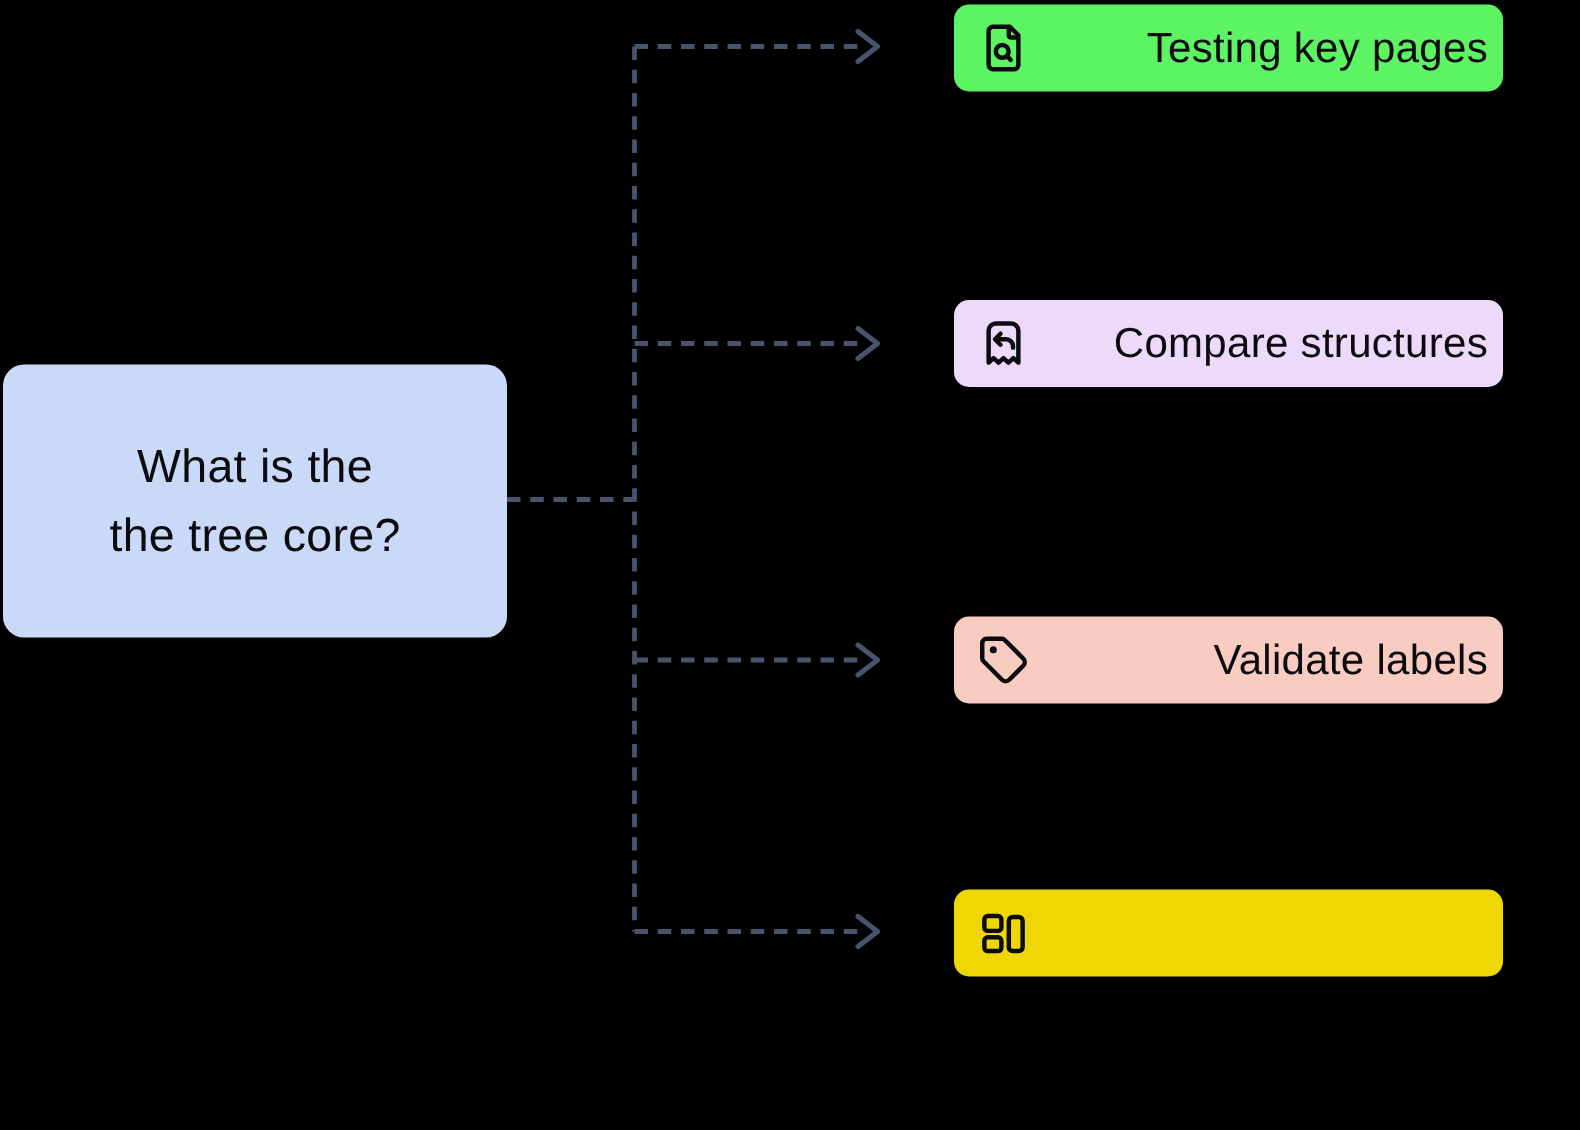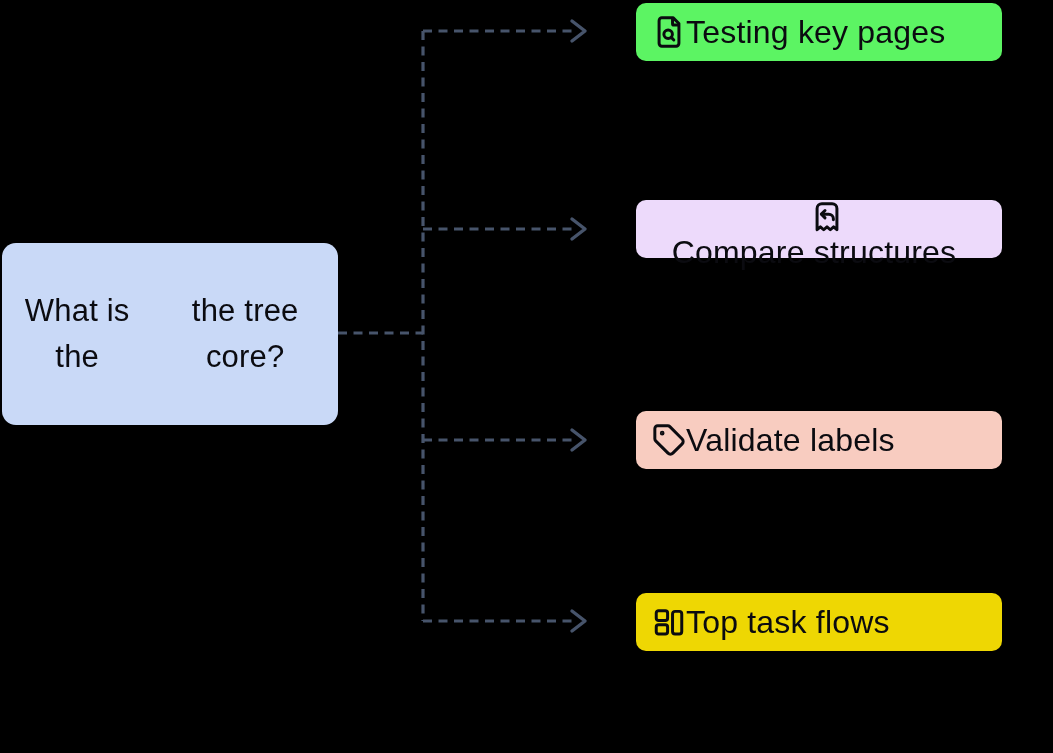--- a/index.html
+++ b/index.html
@@ -33,23 +33,24 @@
     stroke-linecap: round;
     stroke-linejoin: round;
   }
   .qbox {
     position: absolute;
     left: 2px; top: 243px;
     width: 336px; height: 182px;
     border-radius: 14px;
     background: #C9D9F7;
     display: flex;
+    flex-direction: column;
     align-items: center;
     justify-content: center;
-    text-align: center;
+    text-align: right;
     color: #0B0B10;
     font-size: 31px;
     line-height: 46px;
     font-weight: 500;
     letter-spacing: 0.2px;
   }
   .option {
     position: absolute;
     left: 636px;
     width: 366px; height: 58px;
@@ -69,22 +70,22 @@
   .option .icon svg {
     width: 34px; height: 34px;
     stroke: #0B0B10;
     fill: none;
     stroke-width: 2.1;
     stroke-linecap: round;
     stroke-linejoin: round;
   }
   .option .label {
     flex: 1 1 auto;
-    text-align: left;
-    font-size: 32px;
+    text-align: right;
+    font-size: 28px;
     font-weight: 500;
     letter-spacing: 0.2px;
     padding-right: 10px;
     white-space: nowrap;
   }
   .opt-1 { top: 3px;   }
   .opt-2 { top: 200px; }
   .opt-3 { top: 411px; }
   .opt-4 { top: 593px; }
 </style>
@@ -120,21 +121,21 @@
       <svg viewBox="0 0 24 24">
         <path d="M15 2H7a2 2 0 0 0-2 2v16a2 2 0 0 0 2 2h10a2 2 0 0 0 2-2V6z"></path>
         <path d="M14.5 2.5v3.6a1 1 0 0 0 1 1h3"></path>
         <circle cx="11.4" cy="13.6" r="3"></circle>
         <path d="m13.6 15.8 1.8 1.8"></path>
       </svg>
     </span>
     <span class="label">Testing key pages</span>
   </div>
 
-  <div class="option opt-2" style="background: rgb(237, 218, 251); flex-direction: column;">
+  <div class="option opt-2" style="background: rgb(237, 218, 251);">
     <span class="icon">
       <svg viewBox="0 0 24 24">
         <path d="M5 21V6a3.4 3.4 0 0 1 3.4-3.4h7.2A3.4 3.4 0 0 1 19 6v15l-2.33-2.1L14.33 21 12 18.9 9.67 21 7.33 18.9 5 21Z"></path>
         <path d="m10.6 12.6L8 10l2.6-2.6"></path>
         <path d="M8.3 10h4.9a3.3 3.3 0 0 1 3.3 3.3v.7"></path>
       </svg>
     </span>
     <span class="label">Compare structures</span>
   </div>
 
@@ -149,16 +150,15 @@
   </div>
 
   <div class="option opt-4" style="background: rgb(238, 215, 3);">
     <span class="icon">
       <svg viewBox="0 0 24 24">
         <rect x="3" y="4" width="8" height="7" rx="1.6"></rect>
         <rect x="3" y="14" width="8" height="6.5" rx="1.6"></rect>
         <rect x="14.5" y="4.5" width="6.5" height="16" rx="1.8"></rect>
       </svg>
     </span>
-    <span class="label">Top task flows</span>
   </div>
 
 </div>
 
 </body></html>

